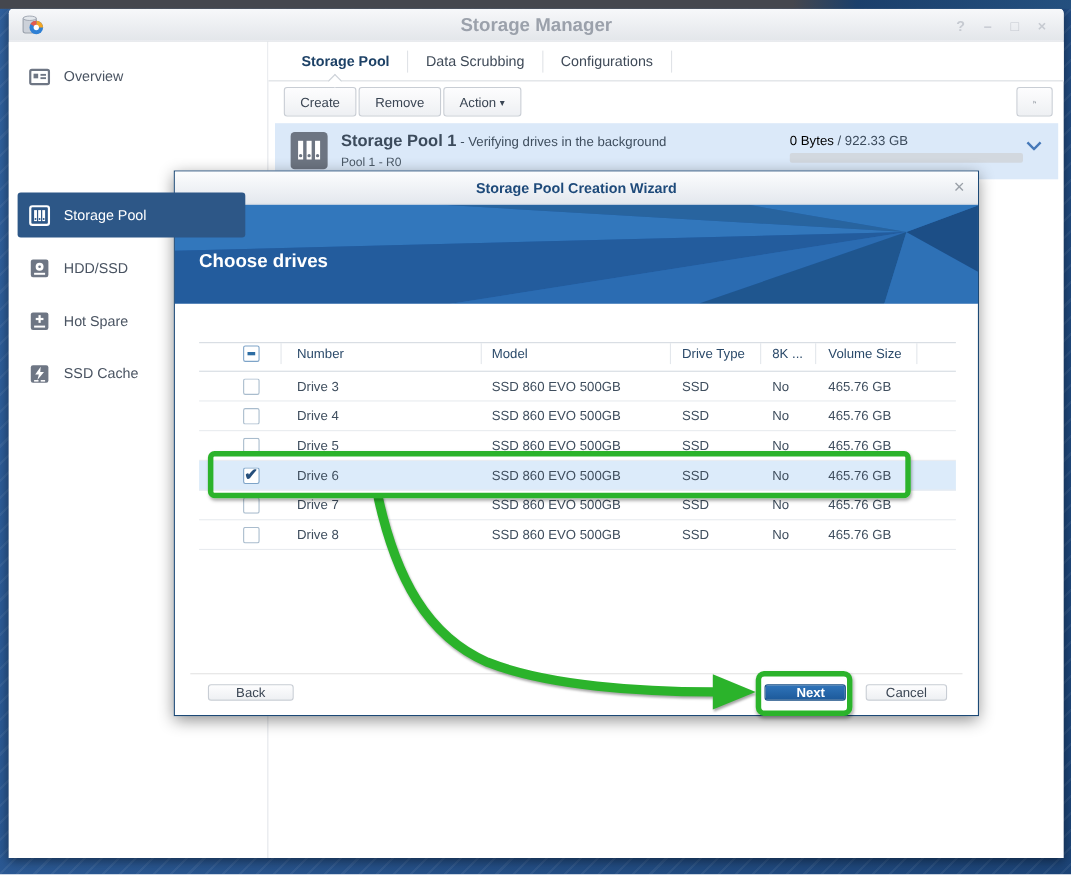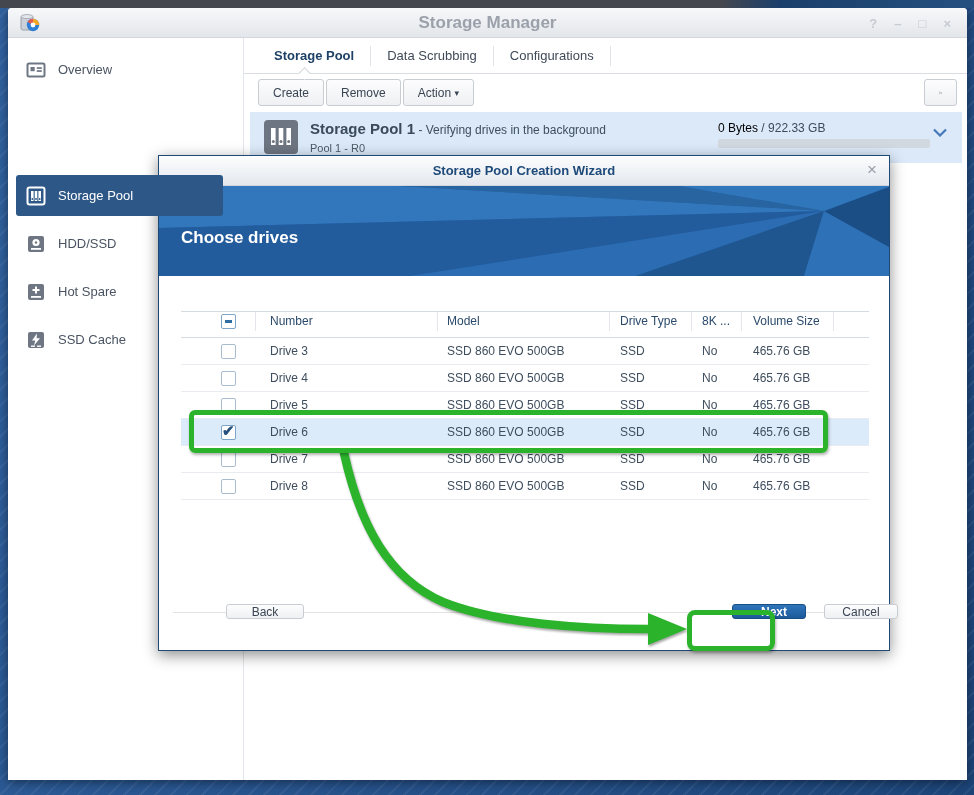--- a/index.html
+++ b/index.html
@@ -91,21 +91,21 @@
 
   .checkbox { width:15px; height:15px; margin-left:40px; background:#fff; border:1px solid #a9bccd;
     border-radius:2px; position:relative; cursor:pointer; }
   .checkbox.indet { border-color:#7ea4c8; }
   .checkbox.indet::after { content:""; position:absolute; left:3px; top:5px; width:7px; height:3px; background:#2d6da3; }
   .checkbox.checked { border-color:#7ea4c8; }
   .checkbox.checked::after { content:"\2714"; position:absolute; left:0px; top:-4px; font-size:15px;
     font-weight:bold; color:#264f7c; }
 
   .dfooter-line { position:absolute; left:14px; right:14px; top:456px; height:1px; background:#e3e3e3; }
-  .dbtn { position:absolute; top:448px; height:15px;margin-left:37px; }
+  .dbtn { position:absolute; top:466px; height:15px; }
   .btn-back   { left:30px;  width:78px; }
   .btn-next   { left:536px; width:74px; background:linear-gradient(#2f74ba,#1d5a9b); border:1px solid #184f85;
     color:#fff; font-weight:bold;padding-left:24px; }
   .btn-cancel { left:628px; width:74px; }
 
   
   .anno { position:absolute; border:5px solid #2bb32b; pointer-events:none; z-index:20;
     box-shadow:1px 2px 3px rgba(0,0,0,.3); }
   .anno-row  { left:189px; top:410px; width:639px; height:43px; border-radius:6px; }
   .anno-next { left:687px; top:610px; width:88px; height:41px; border-radius:8px; }

